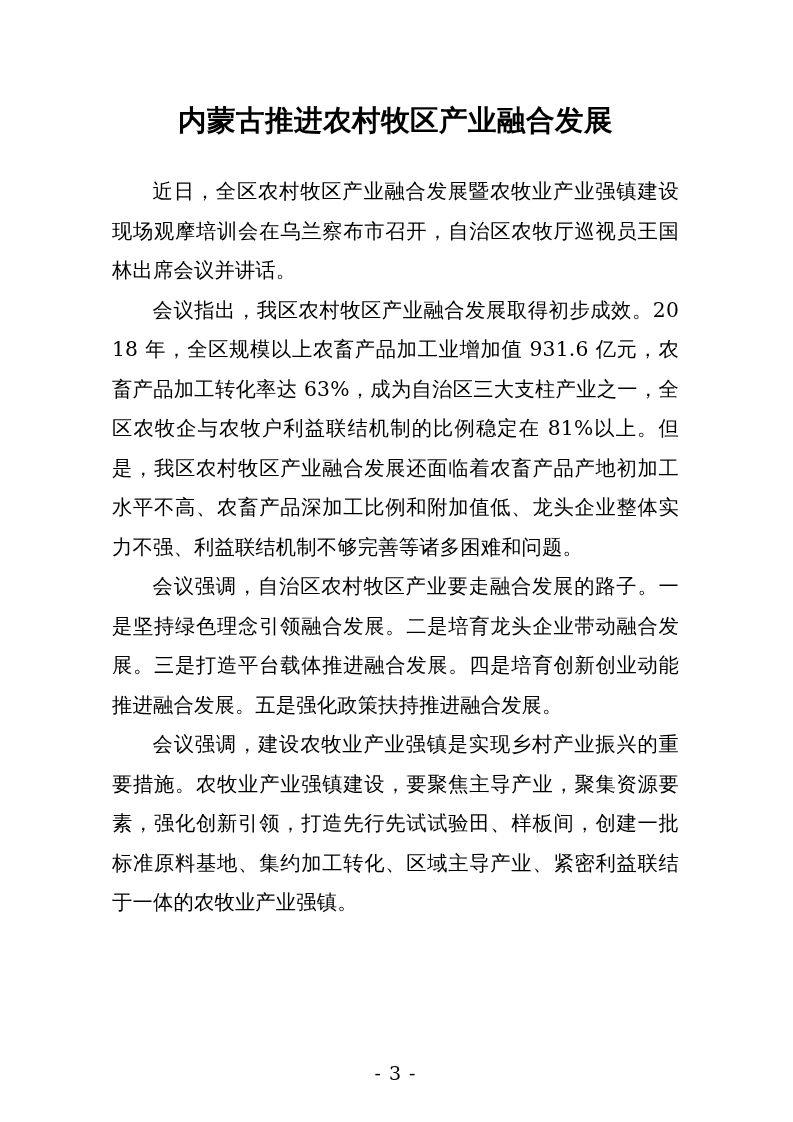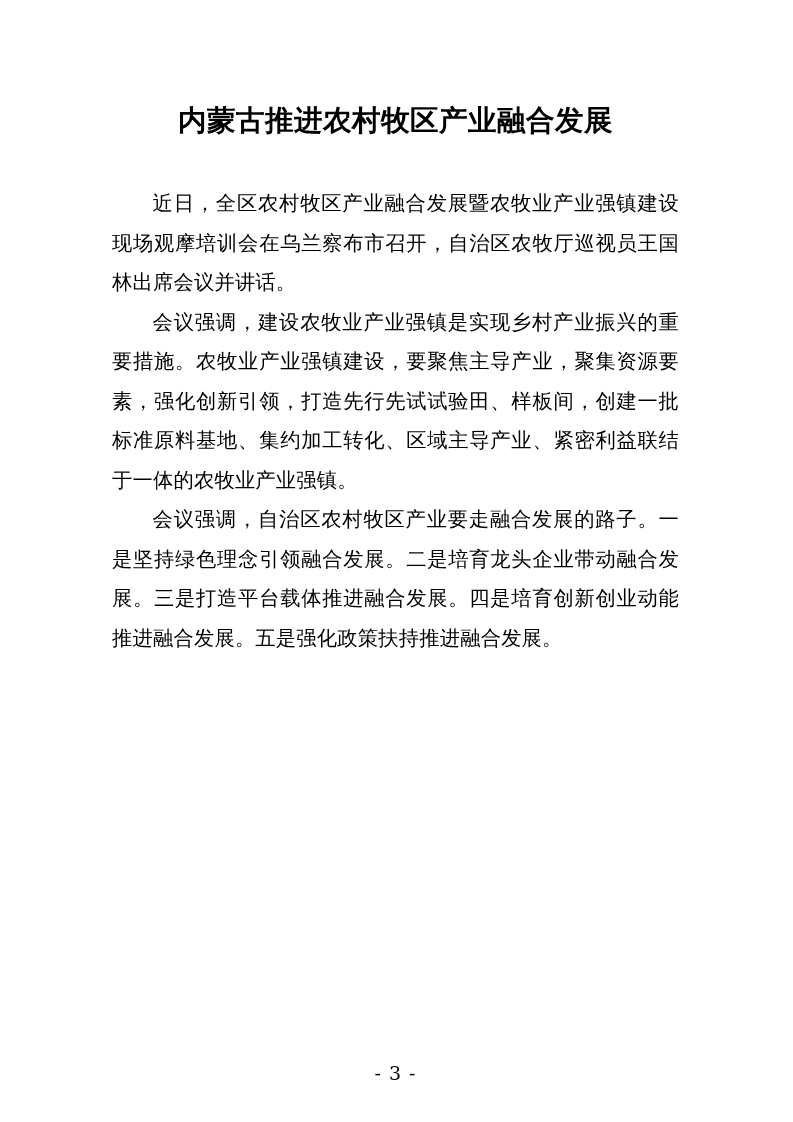--- a/index.html
+++ b/index.html
@@ -31,21 +31,21 @@
     line-height: 56px;
     letter-spacing: 0.5px;
     margin: 0;
     padding: 0;
   }
   .title-line {
     display: block;
     white-space: nowrap;
   }
   .body-block {
-    margin-top: 36px;
+    margin-top: 24px;
   }
   .para {
     font-family: "DejaVu Serif", "Liberation Serif", serif;
     font-size: 20.3px;
     line-height: 39.5px;
     text-align: justify;
     text-justify: inter-ideograph;
     text-indent: 2em;
     margin: 0 0 0 0;
     letter-spacing: 0.2px;
@@ -66,19 +66,20 @@
 <body>
 
 <div class="page">
 
   <h1 class="doc-title">
     <span class="title-line">内蒙古推进农村牧区产业融合发展</span>
   </h1>
 
   <div class="body-block">
     <p class="para">近日，全区农村牧区产业融合发展暨农牧业产业强镇建设现场观摩培训会在乌兰察布市召开，自治区农牧厅巡视员王国林出席会议并讲话。</p>
+    <p class="para">会议指出，我区农村牧区产业融合发展取得初步成效。2018 年，全区规模以上农畜产品加工业增加值 931.6 亿元，农畜产品加工转化率达 63%，成为自治区三大支柱产业之一，全区农牧企与农牧户利益联结机制的比例稳定在 81%以上。但是，我区农村牧区产业融合发展还面临着农畜产品产地初加工水平不高、农畜产品深加工比例和附加值低、龙头企业整体实力不强、利益联结机制不够完善等诸多困难和问题。</p>
+    <p class="para">会议强调，自治区农村牧区产业要走融合发展的路子。一是坚持绿色理念引领融合发展。二是培育龙头企业带动融合发展。三是打造平台载体推进融合发展。四是培育创新创业动能推进融合发展。五是强化政策扶持推进融合发展。</p>
     <p class="para">会议强调，建设农牧业产业强镇是实现乡村产业振兴的重要措施。农牧业产业强镇建设，要聚焦主导产业，聚集资源要素，强化创新引领，打造先行先试试验田、样板间，创建一批标准原料基地、集约加工转化、区域主导产业、紧密利益联结于一体的农牧业产业强镇。</p>
-    <p class="para">会议强调，自治区农村牧区产业要走融合发展的路子。一是坚持绿色理念引领融合发展。二是培育龙头企业带动融合发展。三是打造平台载体推进融合发展。四是培育创新创业动能推进融合发展。五是强化政策扶持推进融合发展。</p>
   </div>
 
   <div class="footer">- 3 -</div>
 
 </div>
 
 </body></html>

